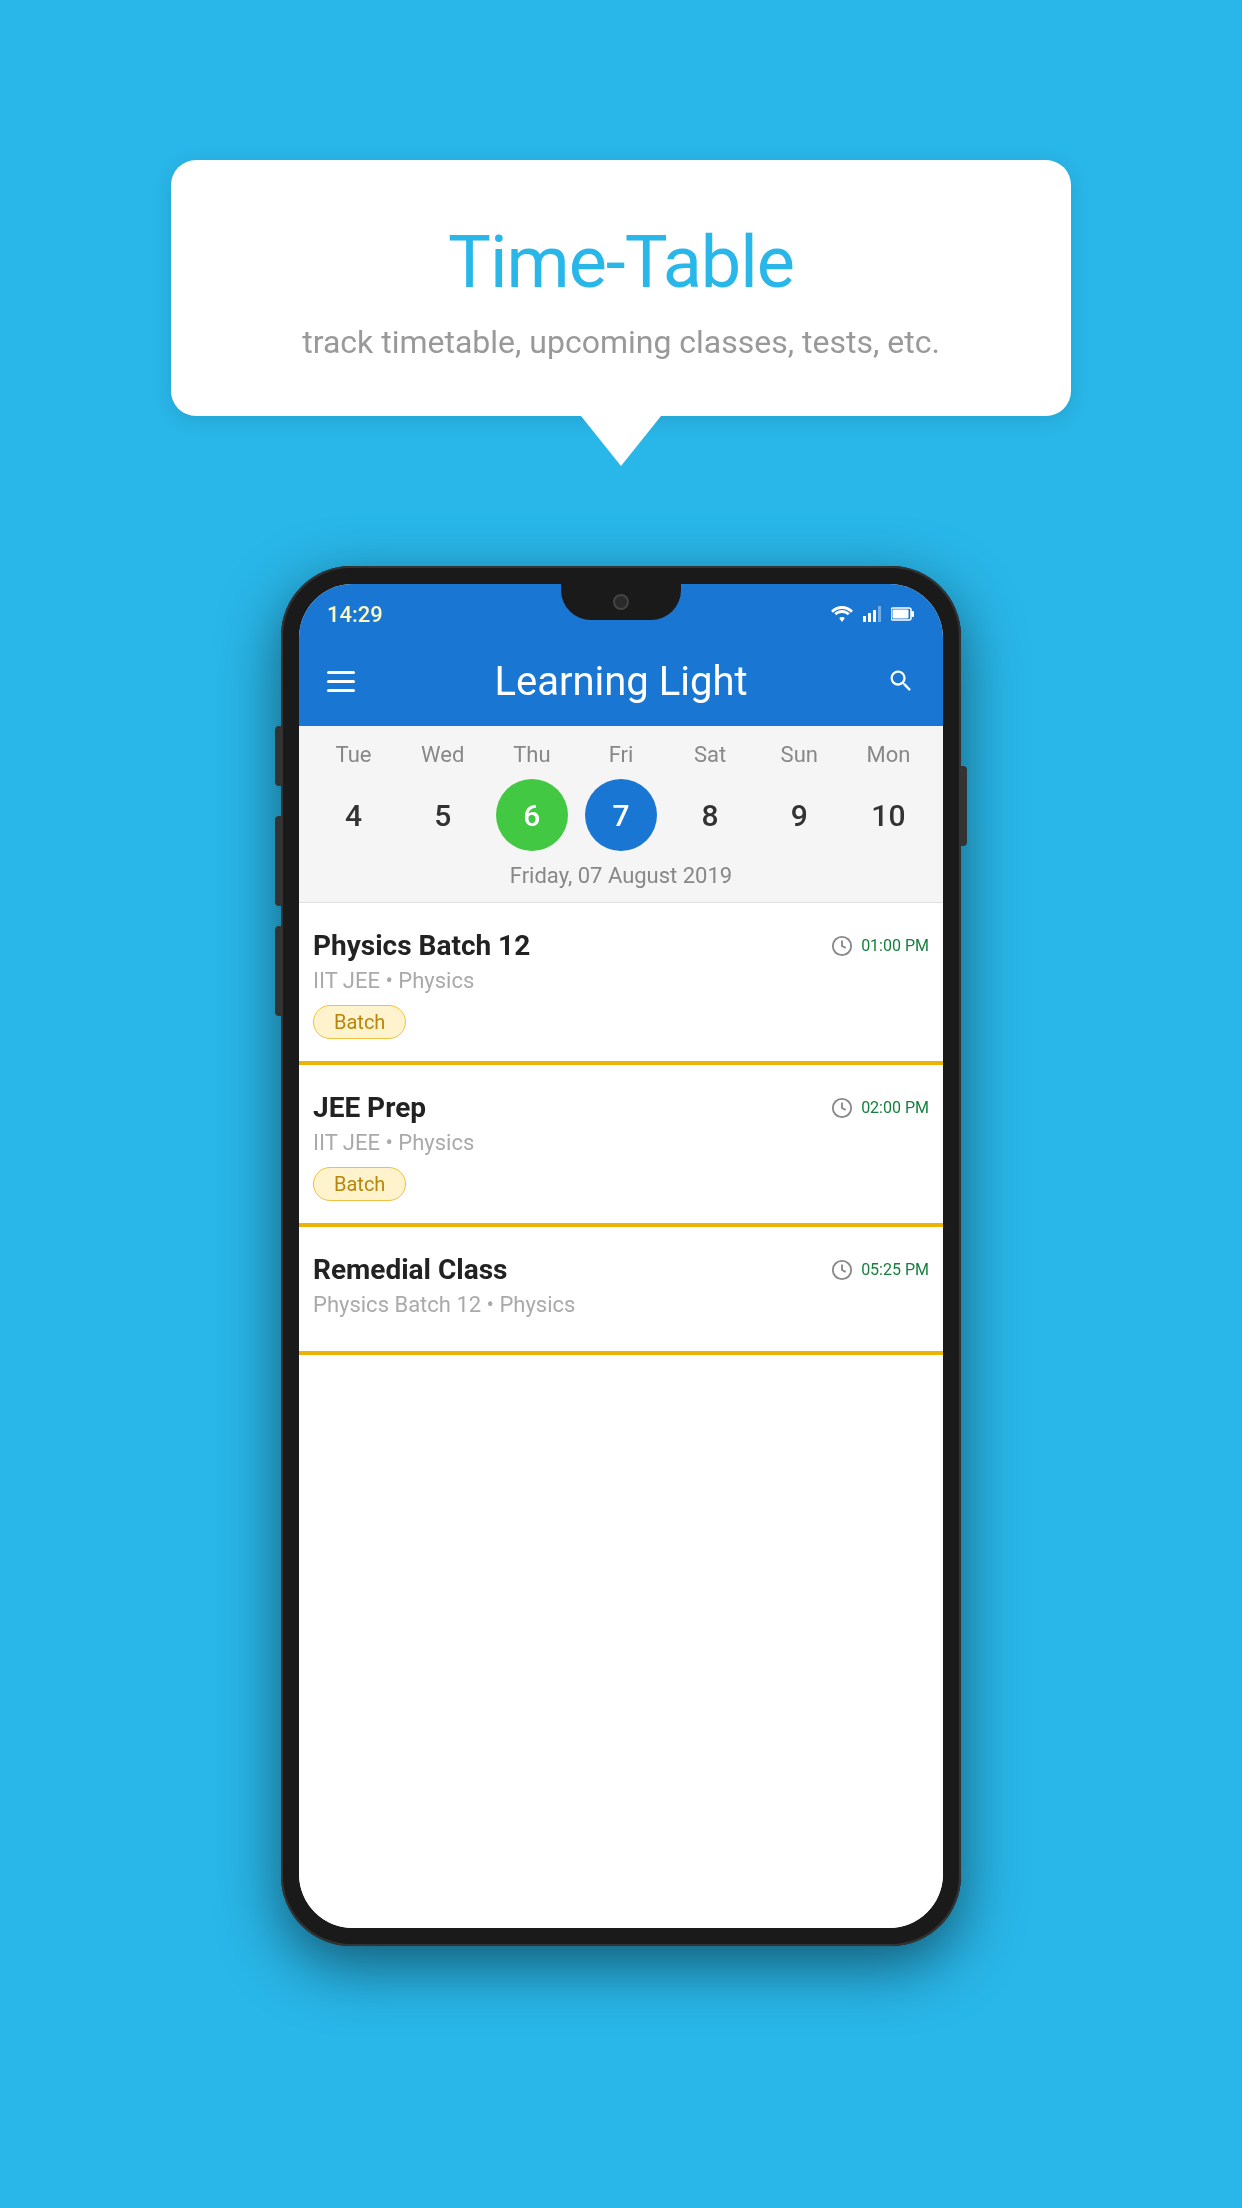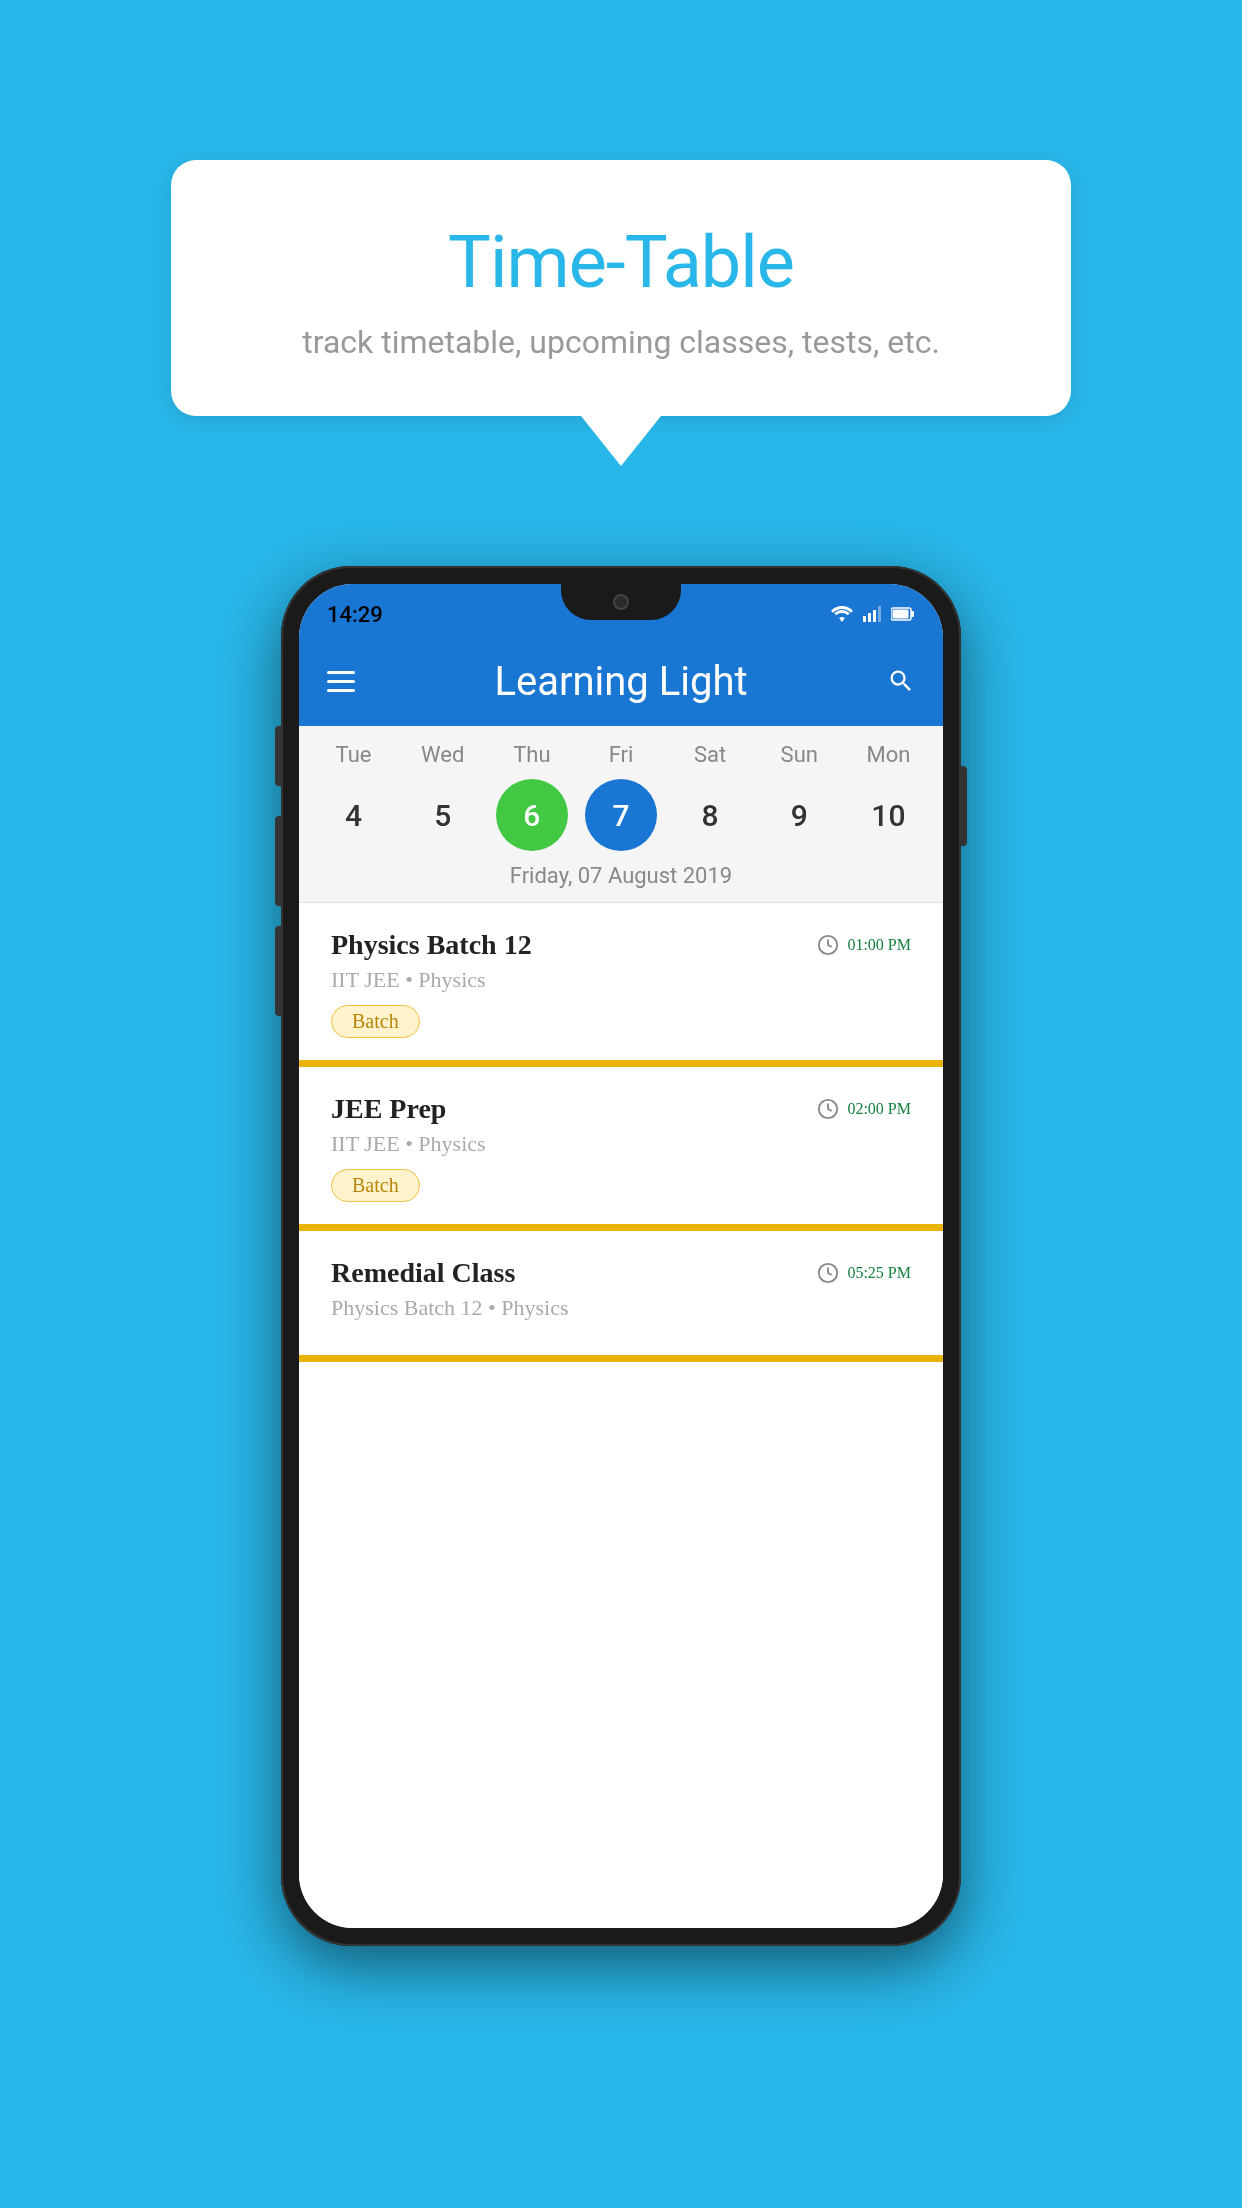--- a/index.html
+++ b/index.html
@@ -155,21 +155,21 @@
       background: #1976D2;
       height: 52px;
       display: flex;
       align-items: center;
       justify-content: space-between;
       padding: 0 28px;
       padding-top: 8px;
     }
 
     .status-time {
-      color: #000000;
+      color: #fef9c3;
       font-size: 22px;
       font-weight: 500;
     }
 
     .status-icons {
       display: flex;
       align-items: center;
       gap: 10px;
     }
 
@@ -268,24 +268,23 @@
     }
 
     
     .schedule-list {
       flex: 1;
       background: white;
       overflow: hidden;
     }
 
     .schedule-item {
-      padding: 26px 32px 22px;
-      border-bottom: 7px solid #eab308;
+      padding: 26px 14px 22px;
+      border-bottom: 4px solid #eab308;
       background: white;
-      font-family: Liberation Serif, serif;
     }
 
     .schedule-item-header {
       display: flex;
       justify-content: space-between;
       align-items: center;
       margin-bottom: 6px;
     }
 
     .schedule-item-title {

